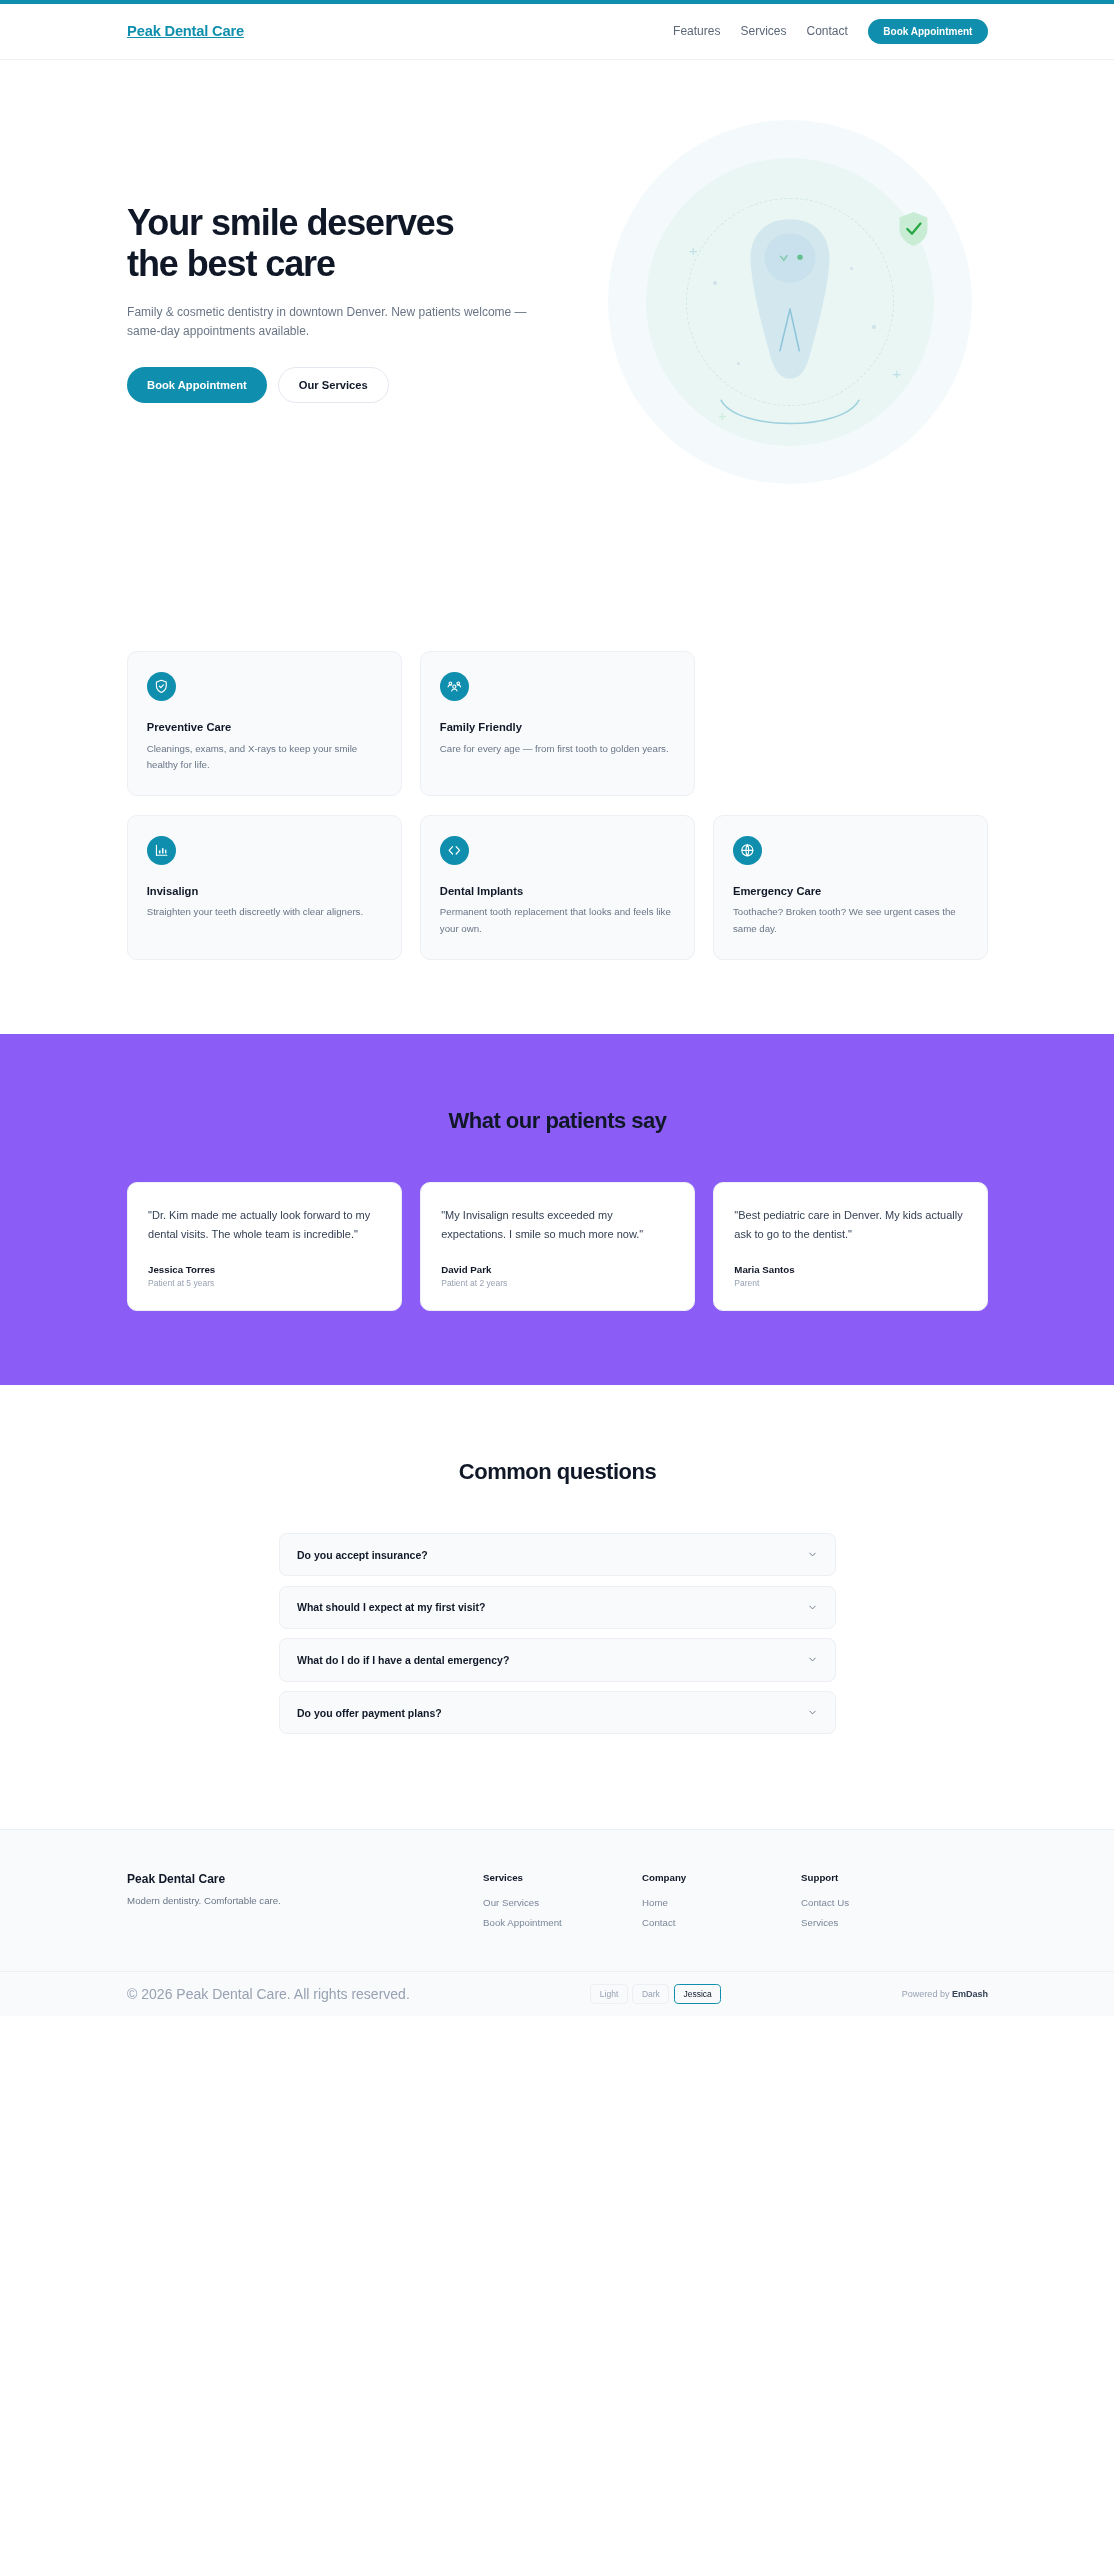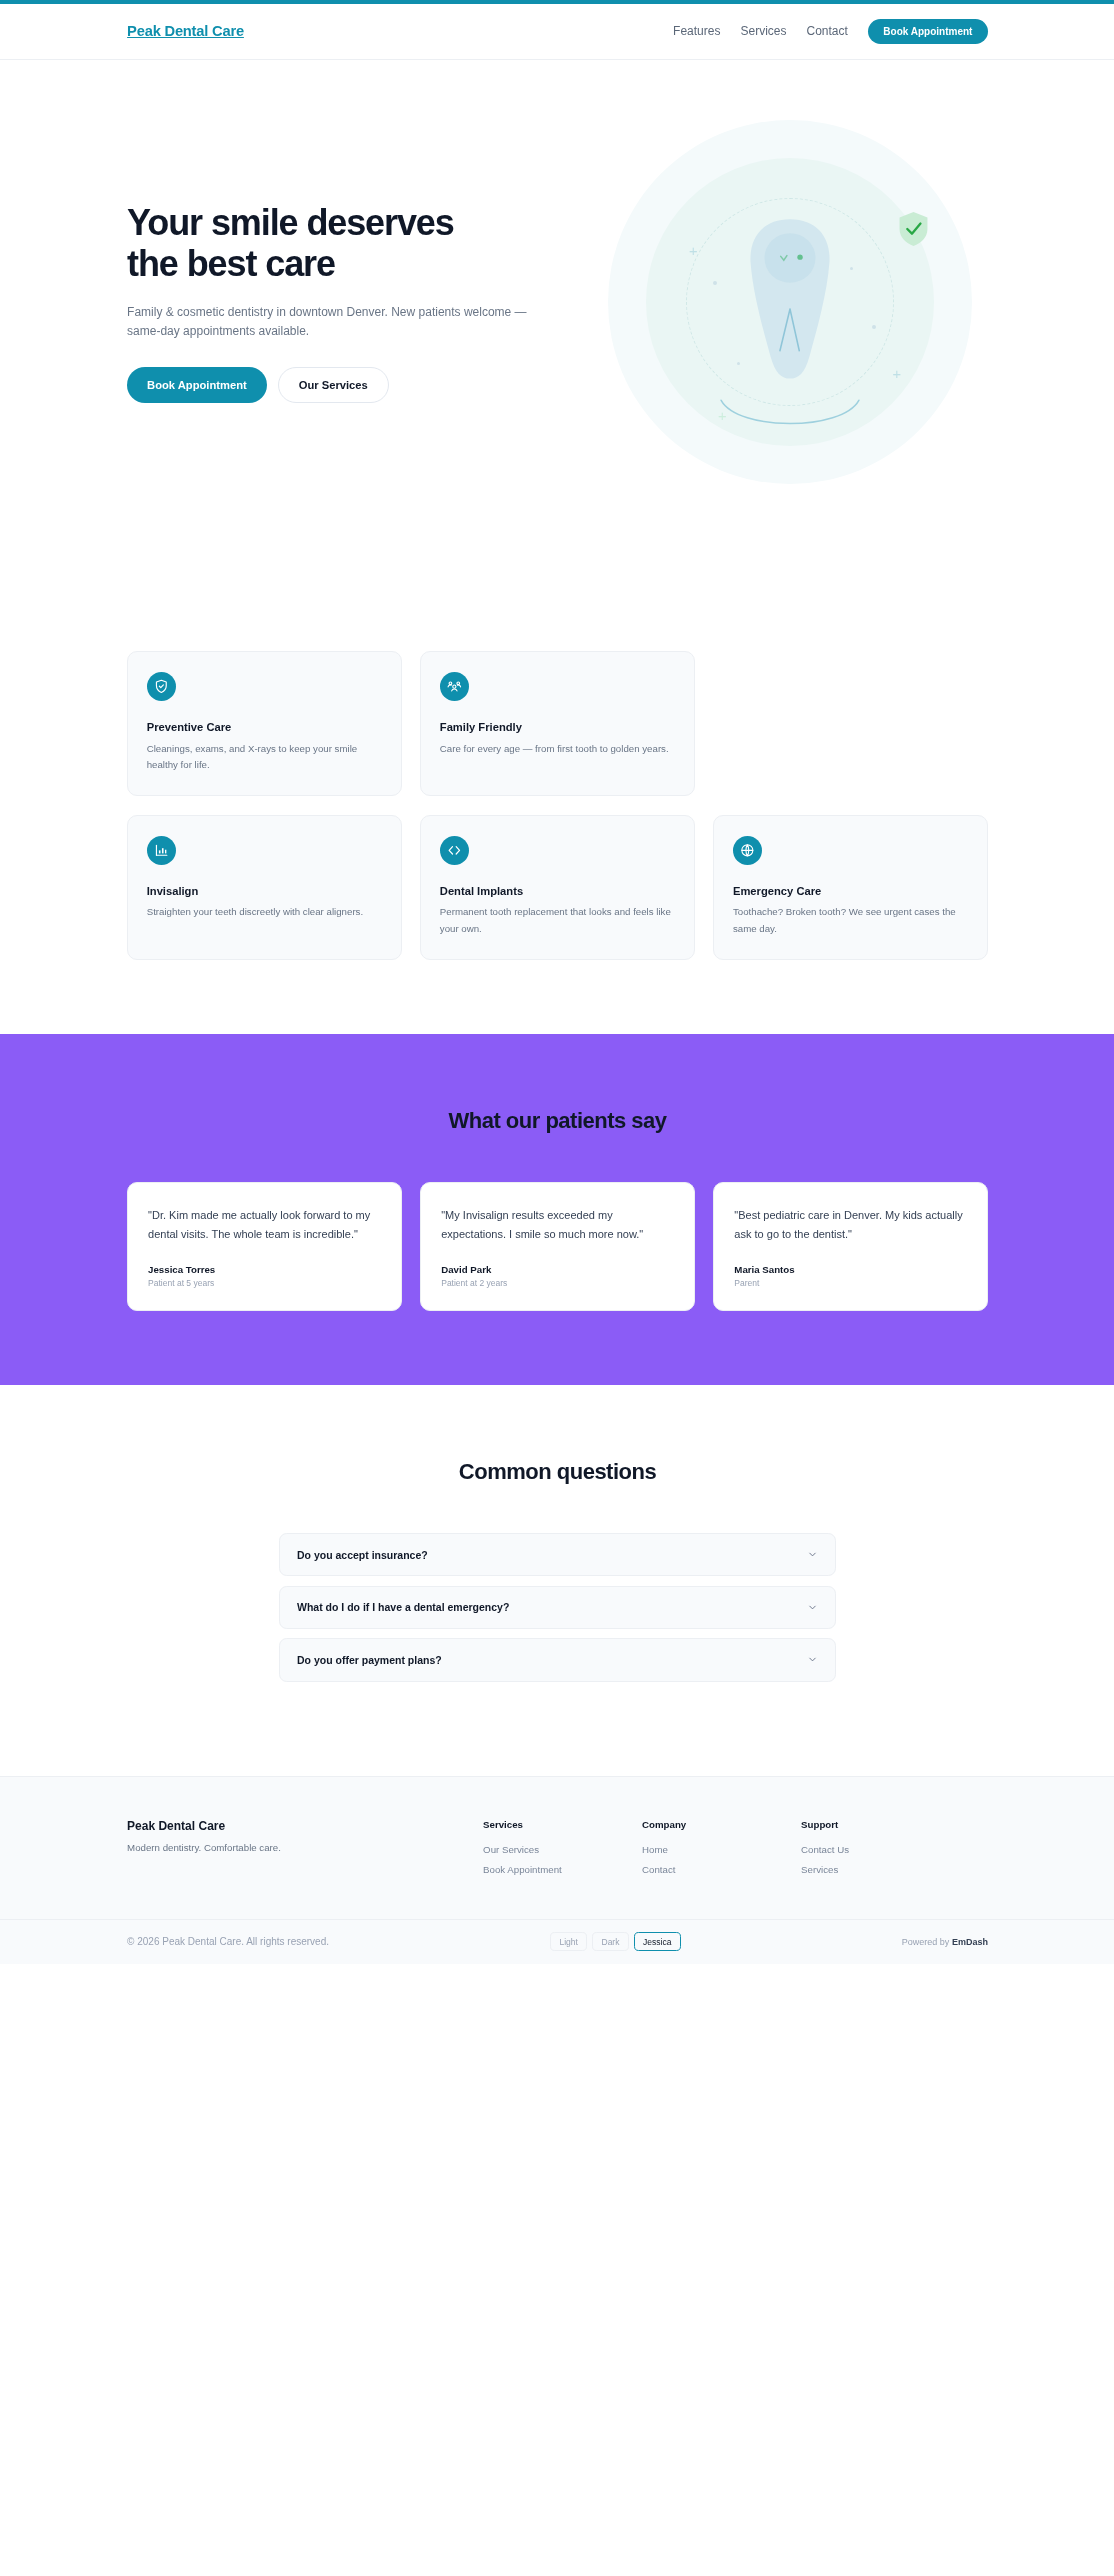--- a/index.html
+++ b/index.html
@@ -169,21 +169,21 @@
     display:block; font-size:9.7px; color:#7a8699;
     text-decoration:none; margin-bottom:9.3px;
   }
   .footer-bottom {
     border-top:0.8px solid #eceff3;
   }
   .fb-inner {
     width:898px; margin:0 auto; padding:0 18.6px; height:44px;
     display:flex; align-items:center; justify-content:space-between;
   }
-  .fb-copy { font-size:10px; color:#98a2b3; }
+  .fb-copy { font-size:14px; color:#98a2b3; }
   .theme-toggle { display:flex; gap:4.6px; align-items:center; }
   .theme-btn {
     font-size:8.5px; color:#98a2b3; background:transparent;
     border:0.8px solid #eceff3; border-radius:4.6px;
     padding:3.9px 8.5px; cursor:pointer;
     font-family:"Liberation Sans", sans-serif;
   }
   .theme-btn.active {
     border-color:#0f8fad; color:#101828;
   }
@@ -357,20 +357,28 @@
     <div class="faq-list">
       <div class="faq-item">
         <span class="faq-q">Do you accept insurance?</span>
         <span class="chev">
           <svg width="11" height="11" viewBox="0 0 24 24" fill="none" stroke="currentColor" stroke-width="2" stroke-linecap="round" stroke-linejoin="round">
               <path d="M6 9 L12 15 L18 9"></path>
             </svg>
         </span>
       </div>
       <div class="faq-item">
+        <span class="faq-q">What should I expect at my first visit?</span>
+        <span class="chev">
+          <svg width="11" height="11" viewBox="0 0 24 24" fill="none" stroke="currentColor" stroke-width="2" stroke-linecap="round" stroke-linejoin="round">
+              <path d="M6 9 L12 15 L18 9"></path>
+            </svg>
+        </span>
+      </div>
+      <div class="faq-item">
         <span class="faq-q">What do I do if I have a dental emergency?</span>
         <span class="chev">
           <svg width="11" height="11" viewBox="0 0 24 24" fill="none" stroke="currentColor" stroke-width="2" stroke-linecap="round" stroke-linejoin="round">
               <path d="M6 9 L12 15 L18 9"></path>
             </svg>
         </span>
       </div>
       <div class="faq-item">
         <span class="faq-q">Do you offer payment plans?</span>
         <span class="chev">

